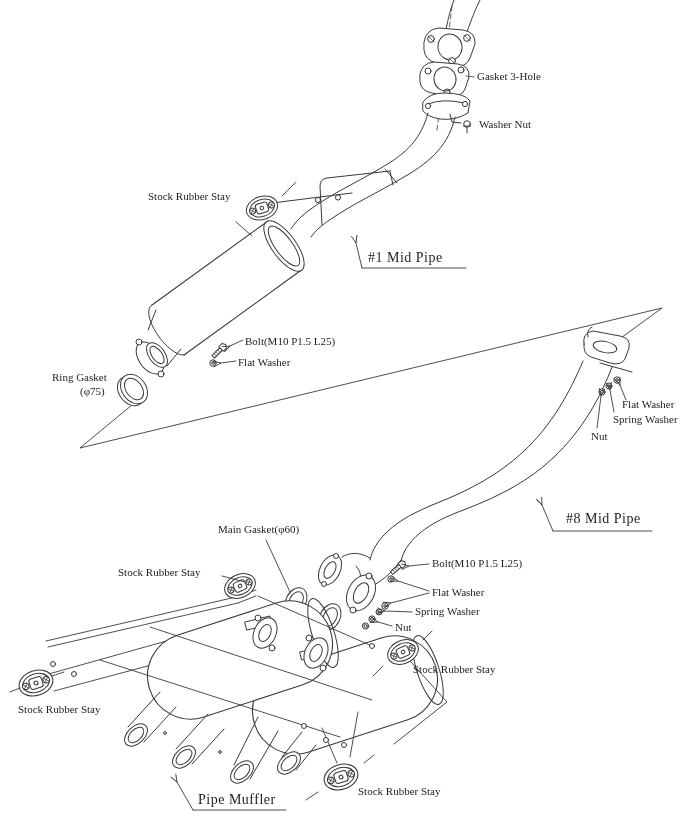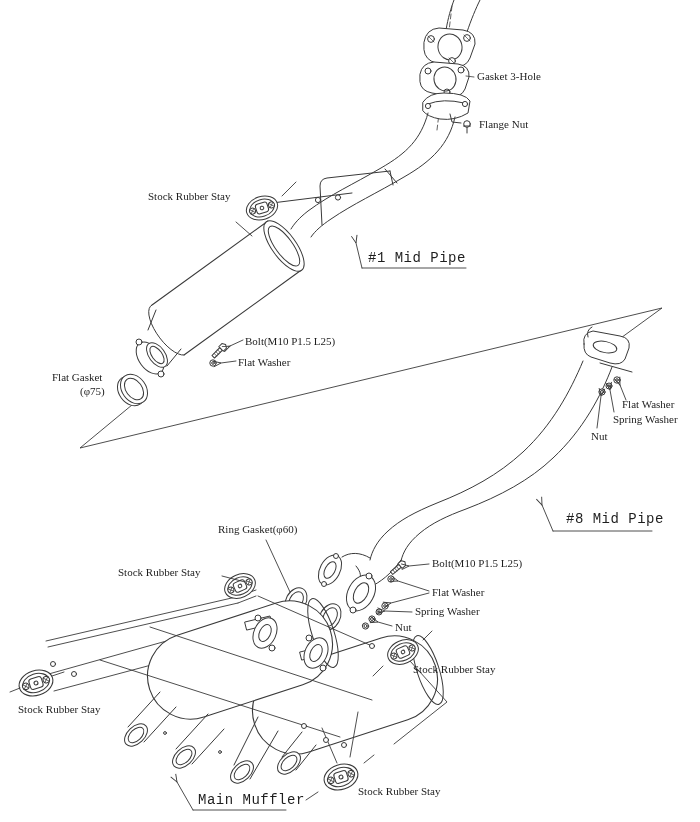--- a/index.html
+++ b/index.html
@@ -1,21 +1,21 @@
 <!DOCTYPE html>
 <html><head>
 <meta charset="utf-8">
 <style>
   html,body{margin:0;padding:0;background:#fff;}
   .stage{position:relative;width:700px;height:822px;background:#fff;overflow:hidden;
          font-family:"DejaVu Sans Mono", monospace;}
   .stage svg{position:absolute;left:0;top:0;}
   .lbl{position:absolute;font-family:Liberation Serif, serif;font-size:11px;
        color:#1e1e1e;white-space:nowrap;letter-spacing:0px;line-height:12px;}
-  .ttl{position:absolute;font-family:Liberation Mono, monospace;font-size:14px;
+  .ttl{position:absolute;font-family:Liberation Serif, serif;font-size:14px;
        color:#1e1e1e;white-space:nowrap;letter-spacing:0.5px;}
 </style>
 </head>
 <body>
 
 <div class="stage">
 
 <svg width="700" height="822" viewBox="0 0 700 822">
   <defs>
     <marker id="ah" markerWidth="12" markerHeight="10" refX="1.5" refY="4" orient="auto">
@@ -252,35 +252,35 @@
 
       <path d="M222,576 L245,582" stroke-width="0.9"></path>
 
       <path d="M193,810 L286,810" stroke-width="0.9"></path>
       <path d="M193,810 L177,782" marker-end="url(#ah)" stroke-width="0.9"></path>
     </g>
   </g>
 </svg>
 
 <div class="lbl" style="left:477px;top:70px">Gasket 3-Hole</div>
-<div class="lbl" style="left:479px;top:118px">Flange Nut</div>
+<div class="lbl" style="left:479px;top:118px">Washer Nut</div>
 <div class="lbl" style="left:148px;top:190px">Stock Rubber Stay</div>
 <div class="ttl" style="left:368px;top:250px">#1 Mid Pipe</div>
 <div class="lbl" style="left:245px;top:335px">Bolt(M10 P1.5 L25)</div>
 <div class="lbl" style="left:238px;top:356px">Flat Washer</div>
-<div class="lbl" style="left:52px;top:371px">Flat Gasket</div>
+<div class="lbl" style="left:52px;top:371px">Ring Gasket</div>
 <div class="lbl" style="left:80px;top:385px">(φ75)</div>
 <div class="lbl" style="left:622px;top:398px">Flat Washer</div>
 <div class="lbl" style="left:613px;top:413px">Spring Washer</div>
 <div class="lbl" style="left:591px;top:430px">Nut</div>
 <div class="ttl" style="left:566px;top:511px">#8 Mid Pipe</div>
-<div class="lbl" style="left:218px;top:523px">Ring Gasket(φ60)</div>
+<div class="lbl" style="left:218px;top:523px">Main Gasket(φ60)</div>
 <div class="lbl" style="left:432px;top:557px">Bolt(M10 P1.5 L25)</div>
 <div class="lbl" style="left:118px;top:566px">Stock Rubber Stay</div>
 <div class="lbl" style="left:432px;top:586px">Flat Washer</div>
 <div class="lbl" style="left:415px;top:605px">Spring Washer</div>
 <div class="lbl" style="left:395px;top:621px">Nut</div>
 <div class="lbl" style="left:413px;top:663px">Stock Rubber Stay</div>
 <div class="lbl" style="left:18px;top:703px">Stock Rubber Stay</div>
 <div class="lbl" style="left:358px;top:785px">Stock Rubber Stay</div>
-<div class="ttl" style="left:198px;top:792px">Main Muffler</div>
+<div class="ttl" style="left:198px;top:792px">Pipe Muffler</div>
 
 </div>
 
 </body></html>

